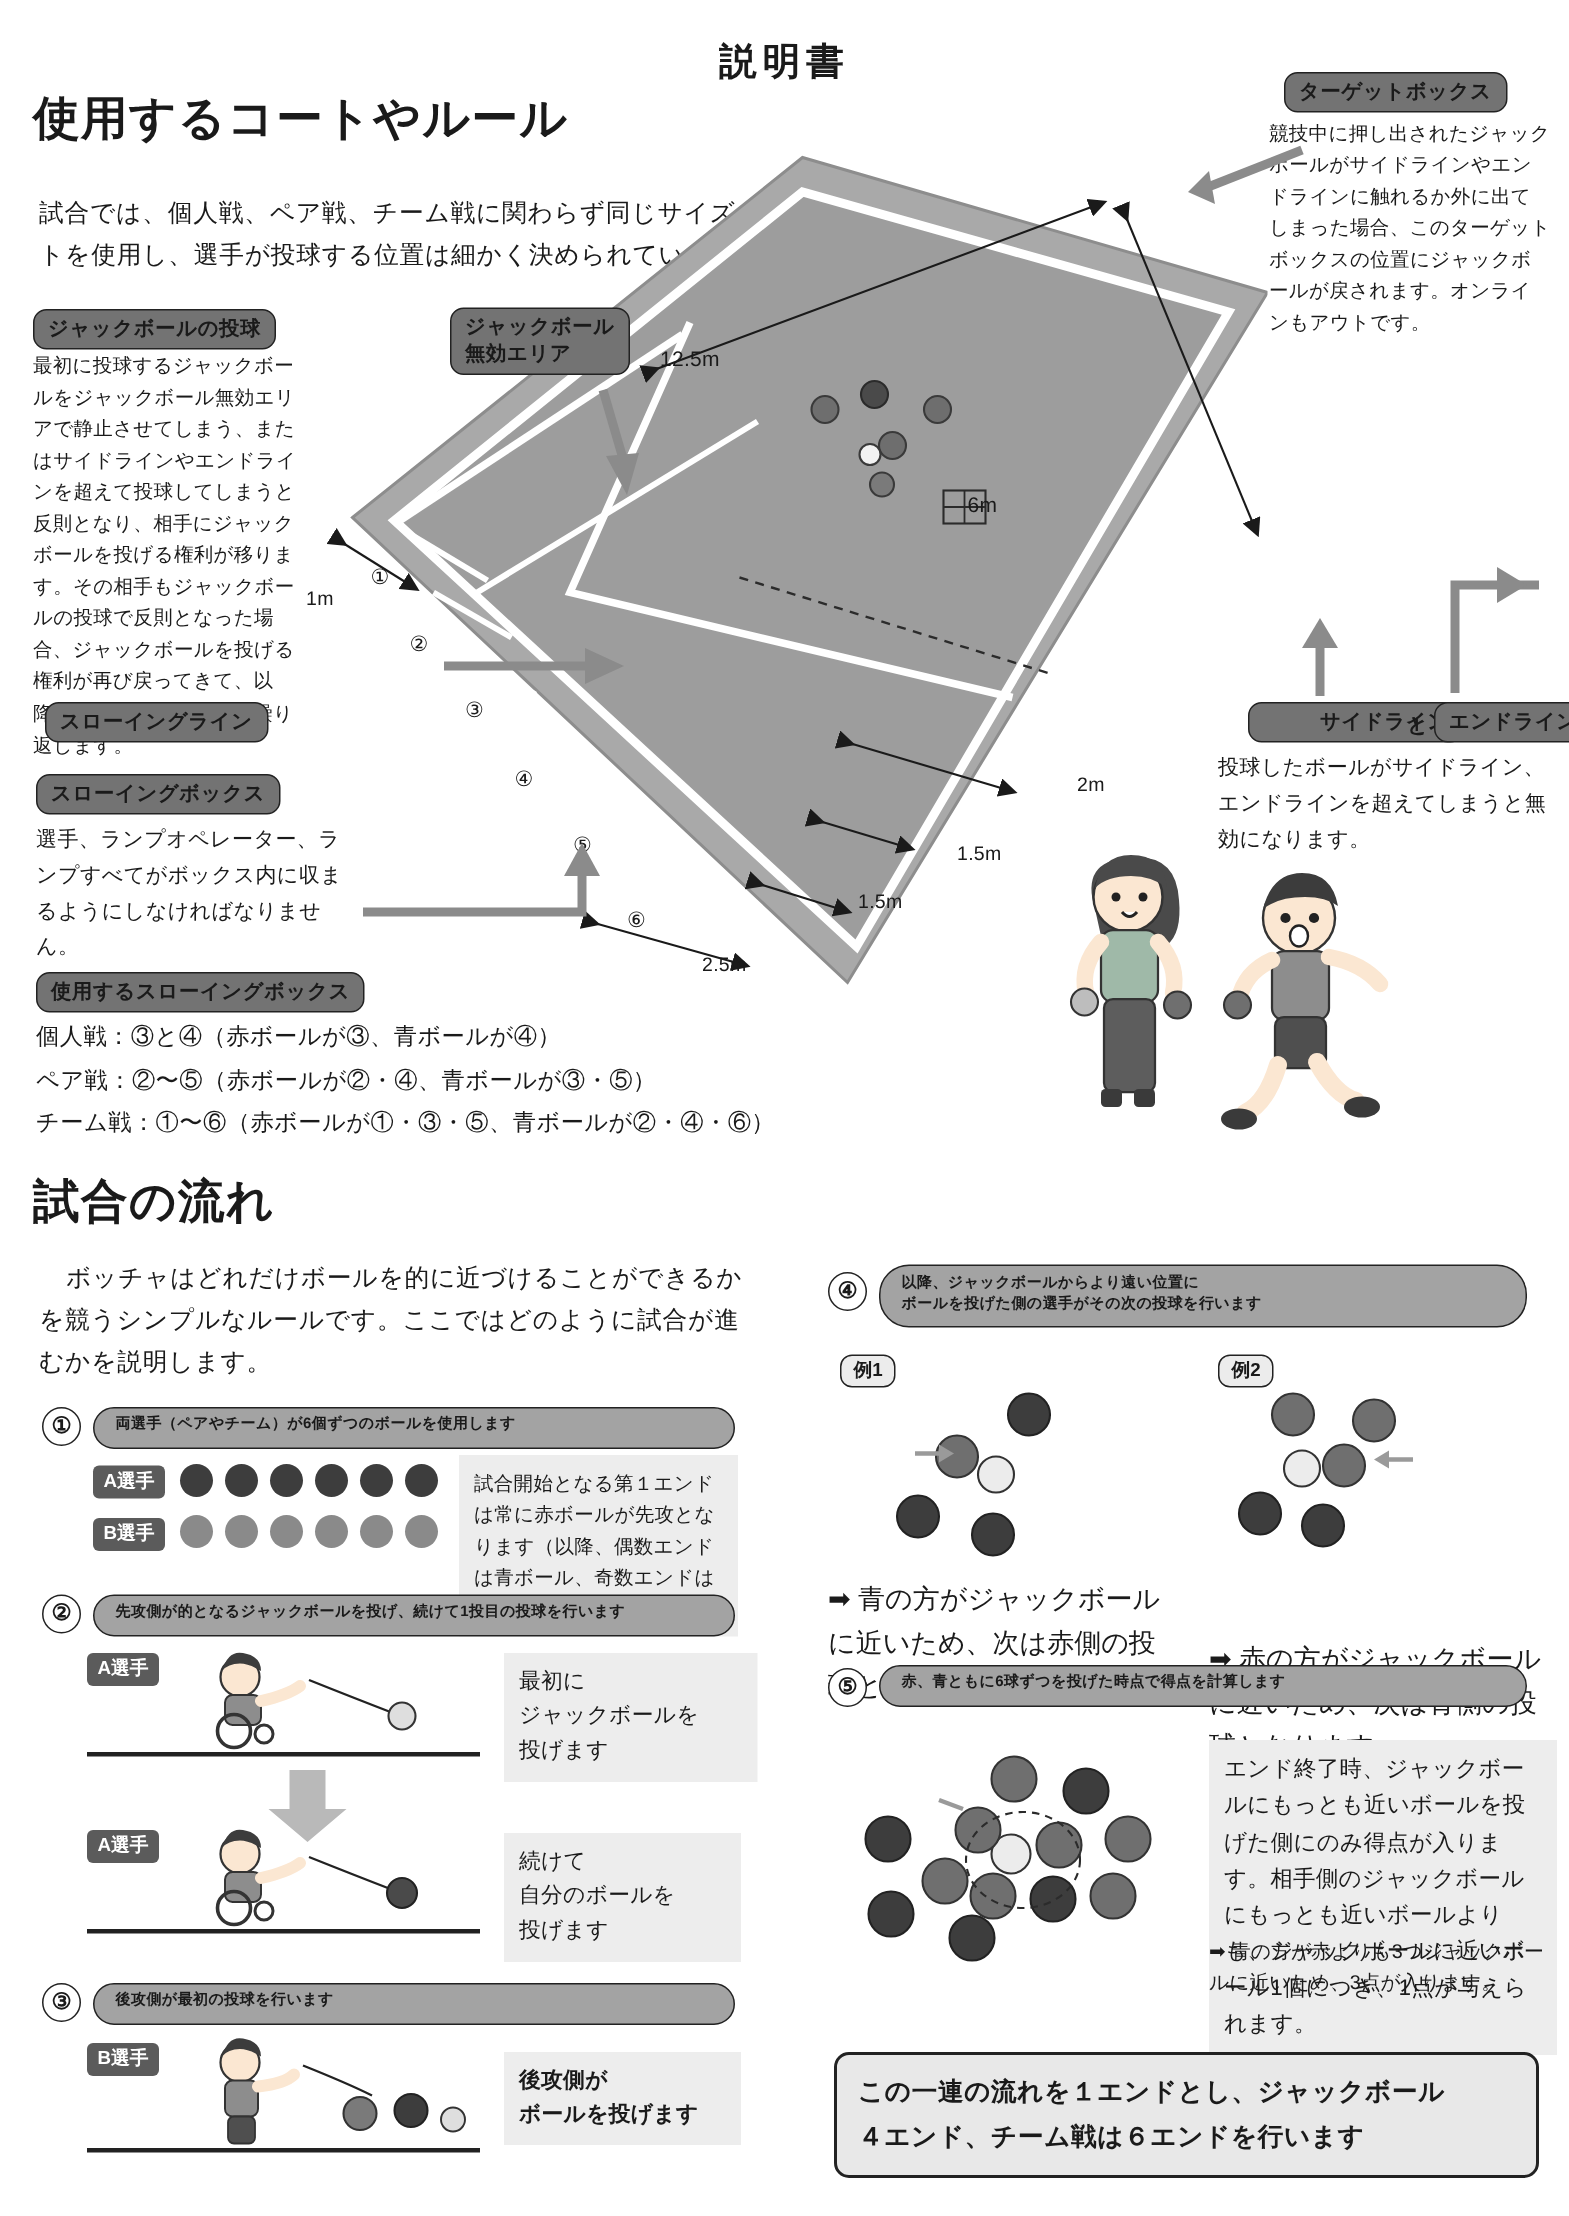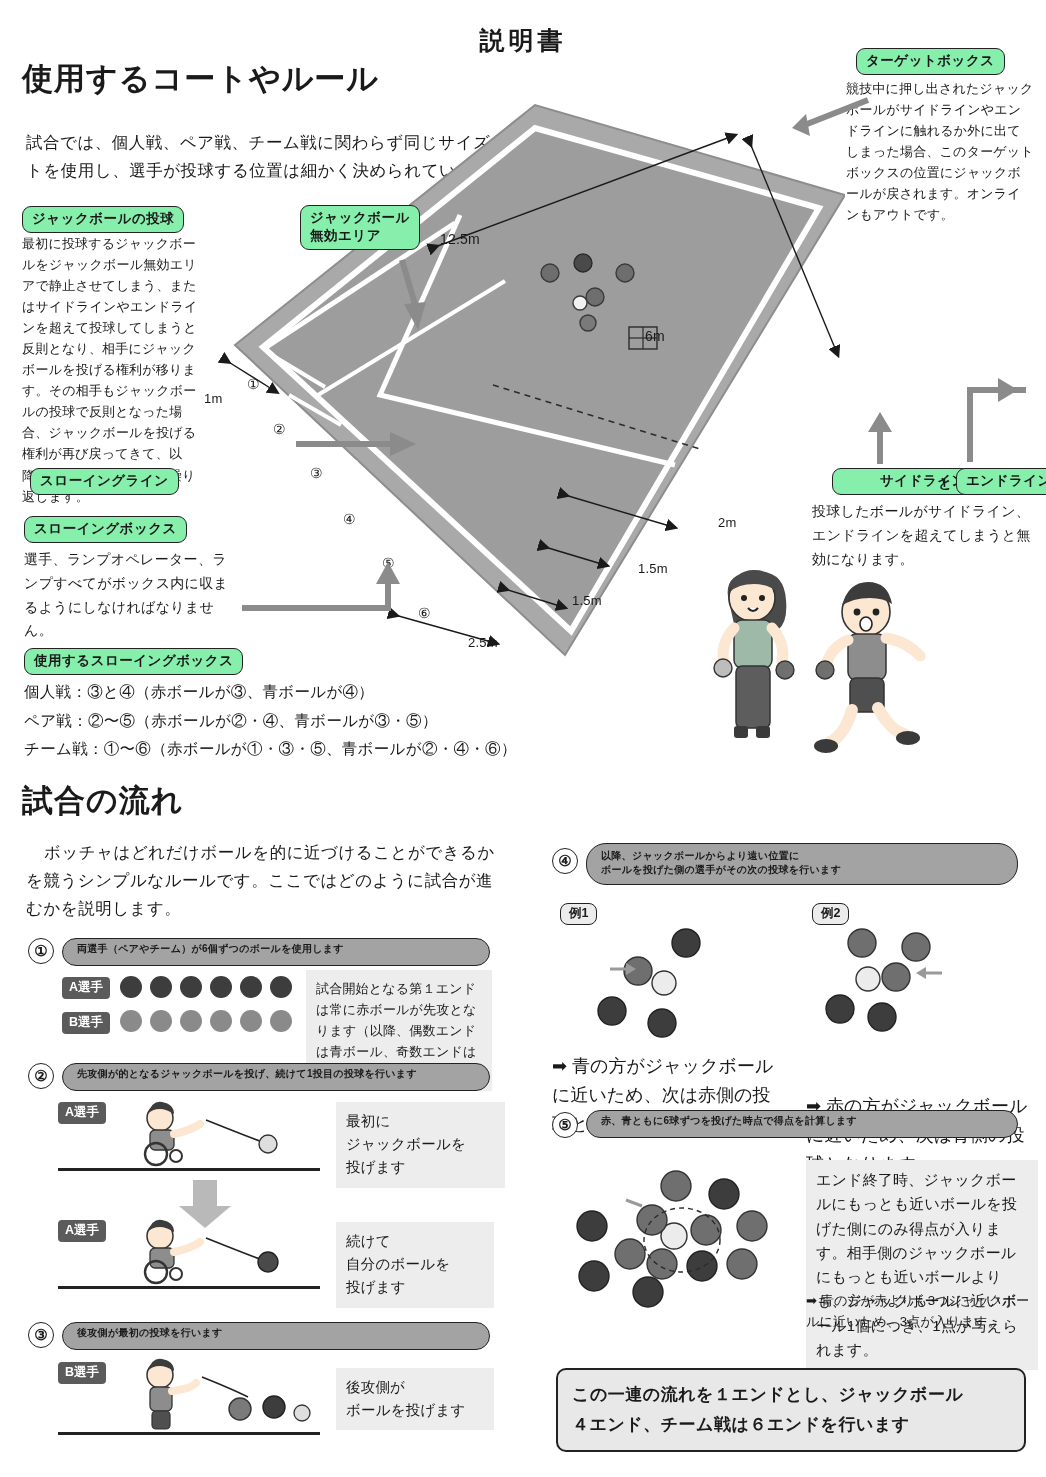--- a/index.html
+++ b/index.html
@@ -27,21 +27,21 @@
     position:absolute; font-size:16.5px; line-height:1.7; letter-spacing:0.5px;
   }
   #sec1-intro { top:128px; left:26px; width:520px; }
   #sec2-intro { top:838px; left:26px; width:470px; text-indent:18px; }
 
   
   .lbl {
     position:absolute;
     border:1.6px solid #222;
     border-radius:9px;
-    background:#86efac;
+    background:#737373;
     font-size:13.5px;
     font-weight:bold;
     padding:3px 9px 4px;
     white-space:nowrap;
     letter-spacing:0.5px;
   }
   .note {
     position:absolute;
     font-size:13px;
     line-height:1.62;
@@ -358,21 +358,21 @@
   <path d="M36,16 q4,-14 14,-12 q12,2 12,12 q-8,-5 -14,-5 q-8,0 -12,5z" fill="#3c3c3c"></path>
   <rect x="38" y="32" width="22" height="24" rx="5" fill="#8d8d8d" stroke="#333" stroke-width="1.3"></rect>
   <rect x="40" y="56" width="18" height="18" rx="4" fill="#4f4f4f" stroke="#333" stroke-width="1.2"></rect>
   <path d="M60,36 q18,-2 24,-8" stroke="#fbe7d2" stroke-width="8" fill="none" stroke-linecap="round"></path>
   <path d="M90,22 q30,12 46,20" stroke="#222" stroke-width="1.6" fill="none"></path>
   <circle cx="128" cy="54" r="11" fill="#7a7a7a" stroke="#333" stroke-width="1.4"></circle>
   <circle cx="162" cy="52" r="11" fill="#3d3d3d" stroke="#222" stroke-width="1.4"></circle>
   <circle cx="190" cy="58" r="8" fill="#dedede" stroke="#333" stroke-width="1.3"></circle>
 </svg>
 <div class="groundline" style="top:1432px; left:58px; width:262px;"></div>
-<div class="graybox" style="top:1368px; left:336px; width:158px; white-space:pre-line;">後攻側が
+<div class="graybox" style="top:1368px; left:336px; width:158px; white-space:pre-line;font-weight:bold;">後攻側が
 ボールを投げます</div>
 
 <div class="stepnum" style="top:848px; left:552px;">④</div>
 <div class="stepbar" style="top:843px; left:586px; width:432px; height:42px; padding-top:5px; line-height:1.35; white-space:pre-line; border-radius:20px;">以降、ジャックボールからより遠い位置に
 ボールを投げた側の選手がその次の投球を行います</div>
 
 <div class="exlabel" style="top:903px; left:560px;">例1</div>
 <div class="exlabel" style="top:903px; left:812px;">例2</div>
 
 <svg style="position:absolute; top:925px; left:556px;" width="238" height="118">

